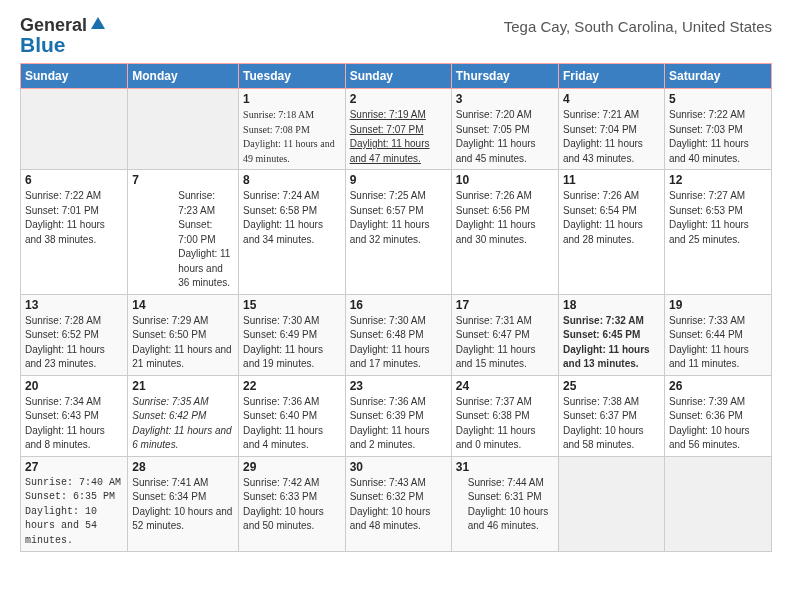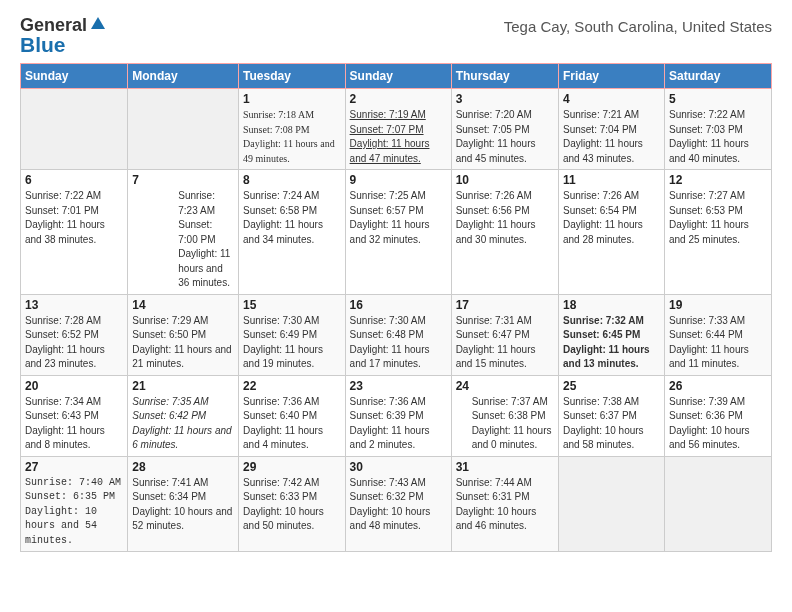--- a/index.html
+++ b/index.html
@@ -269,21 +269,21 @@
 Daylight: 11 hours and 4 minutes.</div>
           </td>
           <td>
             <span class="day-num">23</span>
             <div class="day-detail" style="white-space: pre-line;">Sunrise: 7:36 AM
 Sunset: 6:39 PM
 Daylight: 11 hours and 2 minutes.</div>
           </td>
           <td>
             <span class="day-num">24</span>
-            <div class="day-detail" style="white-space: pre-line; margin-left: 16px;">Sunrise: 7:37 AM
+            <div class="day-detail" style="white-space: pre-line;">Sunrise: 7:37 AM
 Sunset: 6:38 PM
 Daylight: 11 hours and 0 minutes.</div>
           </td>
           <td>
             <span class="day-num">25</span>
             <div class="day-detail" style="white-space: pre-line;">Sunrise: 7:38 AM
 Sunset: 6:37 PM
 Daylight: 10 hours and 58 minutes.</div>
           </td>
           <td>
@@ -313,21 +313,21 @@
 Daylight: 10 hours and 50 minutes.</div>
           </td>
           <td>
             <span class="day-num">30</span>
             <div class="day-detail" style="white-space: pre-line;">Sunrise: 7:43 AM
 Sunset: 6:32 PM
 Daylight: 10 hours and 48 minutes.</div>
           </td>
           <td>
             <span class="day-num">31</span>
-            <div class="day-detail" style="white-space: pre-line;">Sunrise: 7:44 AM
+            <div class="day-detail" style="white-space: pre-line; margin-left: 12px;">Sunrise: 7:44 AM
 Sunset: 6:31 PM
 Daylight: 10 hours and 46 minutes.</div>
           </td>
           <td class="empty-cell"></td>
           <td class="empty-cell"></td>
         </tr>
       </tbody>
   </table>
 </div>
 

